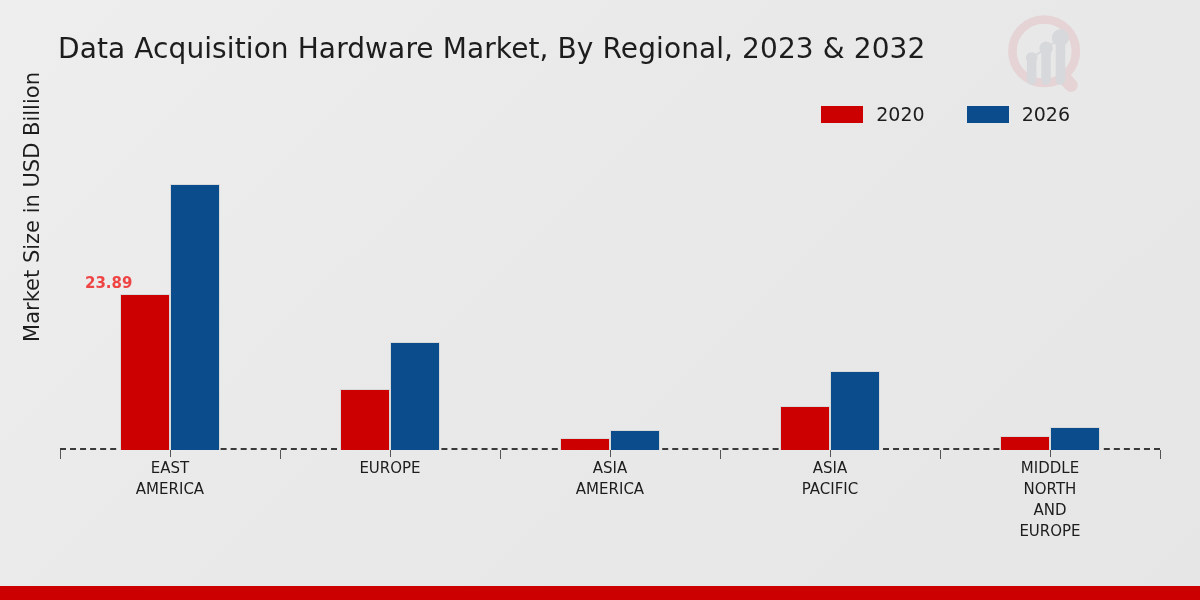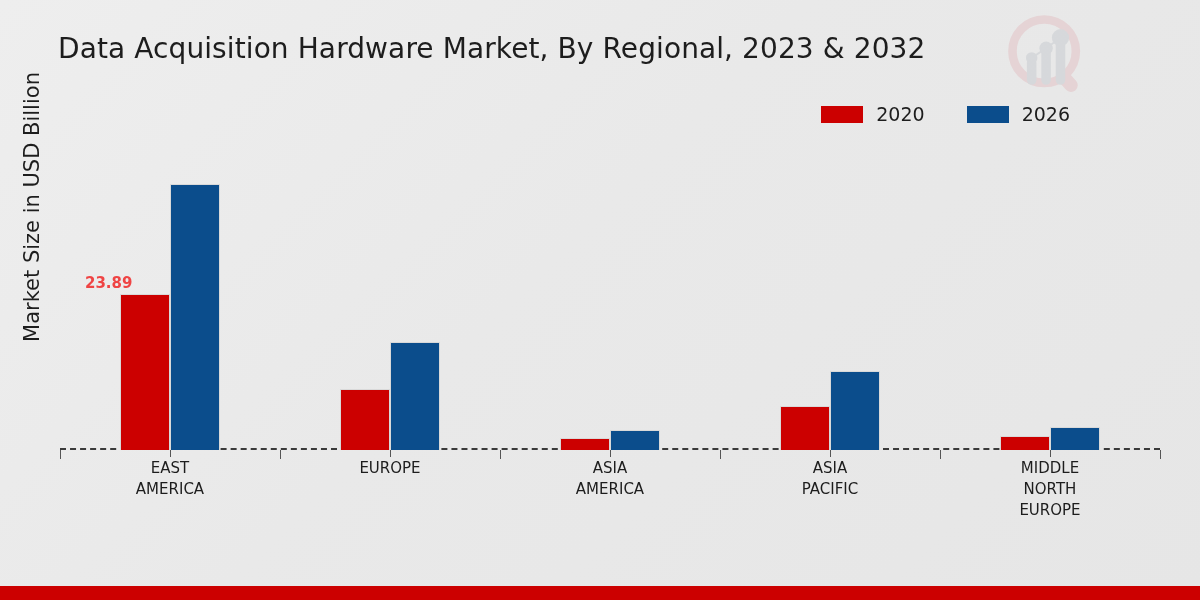--- a/index.html
+++ b/index.html
@@ -160,19 +160,20 @@
           <span>ASIA</span>
           <span>AMERICA</span>
         </div>
         <div class="cat">
           <span>ASIA</span>
           <span>PACIFIC</span>
         </div>
         <div class="cat">
           <span>MIDDLE</span>
           <span>NORTH</span>
+          <span>AND</span>
           <span>EUROPE</span>
         </div>
       </div>
   </div>
 
   <div class="footer-bar"></div>
 </div>
 
 </body></html>

